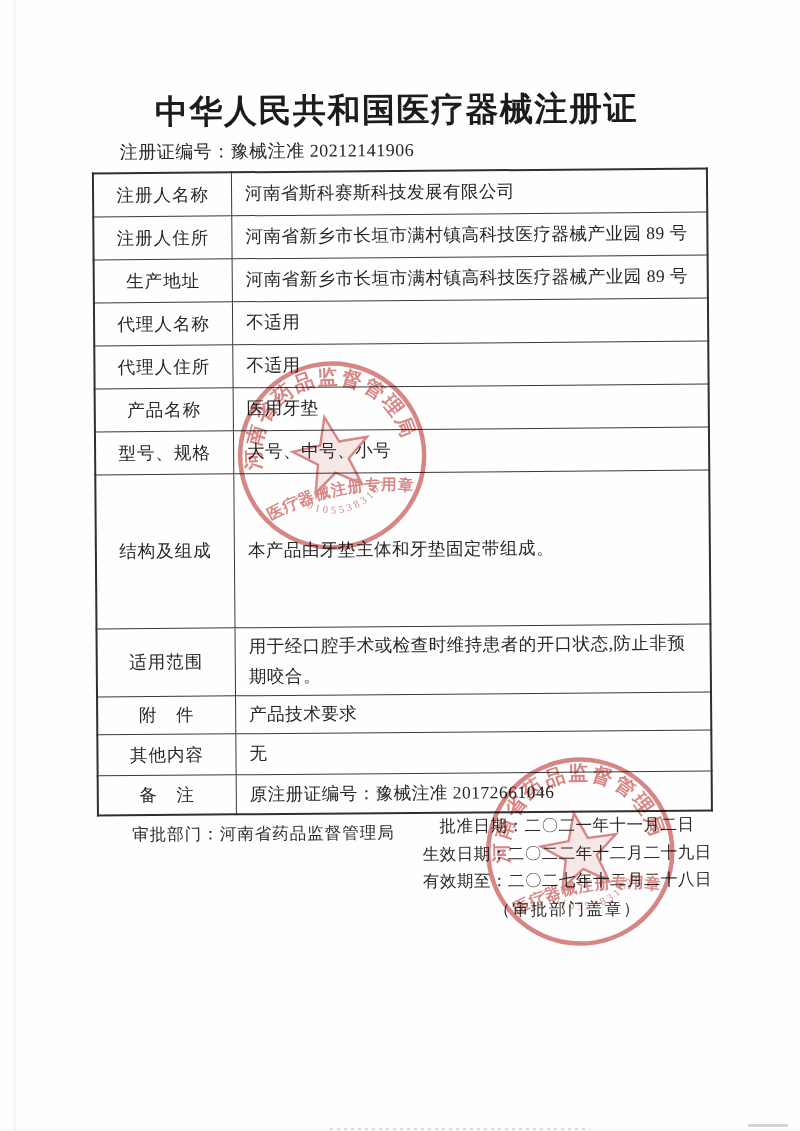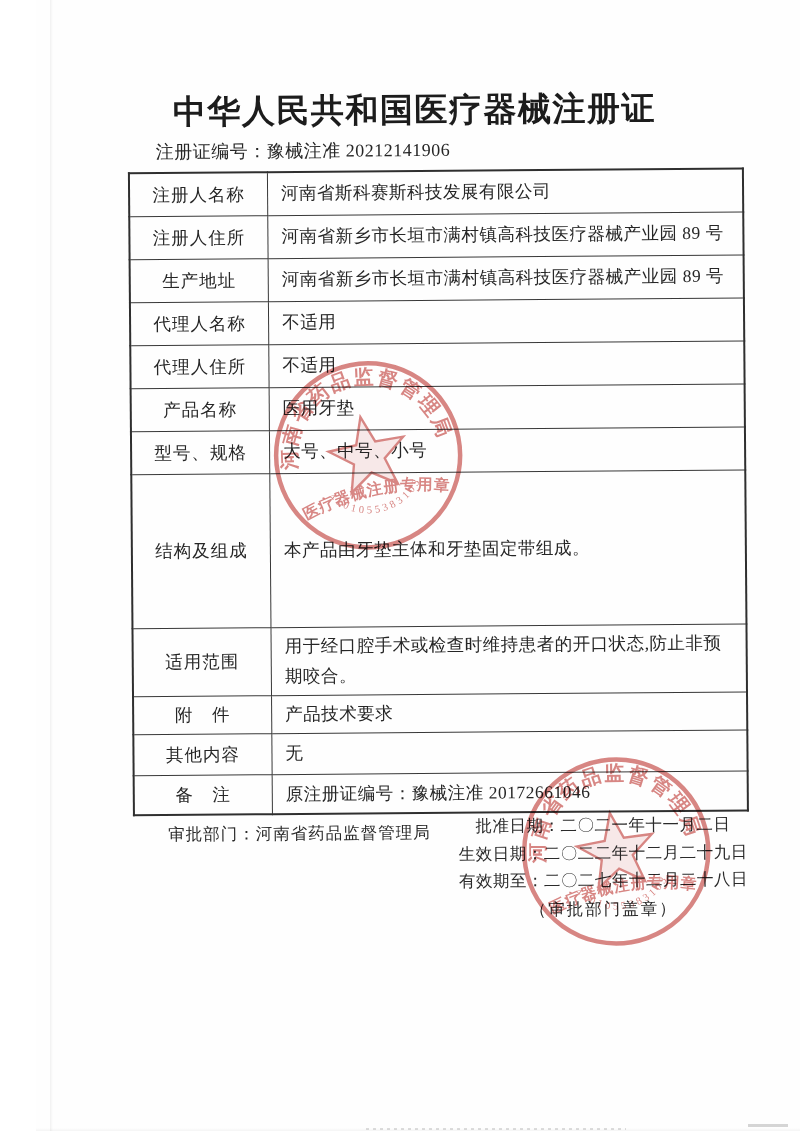--- a/index.html
+++ b/index.html
@@ -10,21 +10,20 @@
     color:#2b2b2b;
     overflow:hidden;
     position:relative;
   }
   .page{
     position:absolute;inset:0;
     background:
       linear-gradient(90deg, rgba(0,0,0,0.05) 0px, rgba(0,0,0,0.0) 3px) 14px 0/4px 100% no-repeat,
       linear-gradient(0deg, rgba(0,0,0,0.04) 0px, rgba(0,0,0,0) 3px),
       #fefefe;
-    margin-left: 36px;
   }
   .content{
     position:absolute;inset:0;
     transform:rotate(-0.45deg);
     transform-origin:50% 50%;
   }
   .title{
     position:absolute;top:88px;left:0;width:100%;
     text-align:center;
     font-size:33px;font-weight:700;letter-spacing:1.5px;

